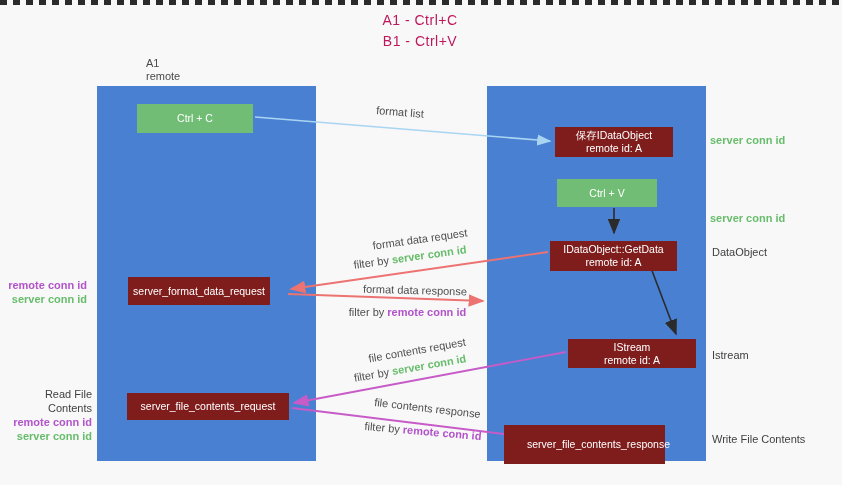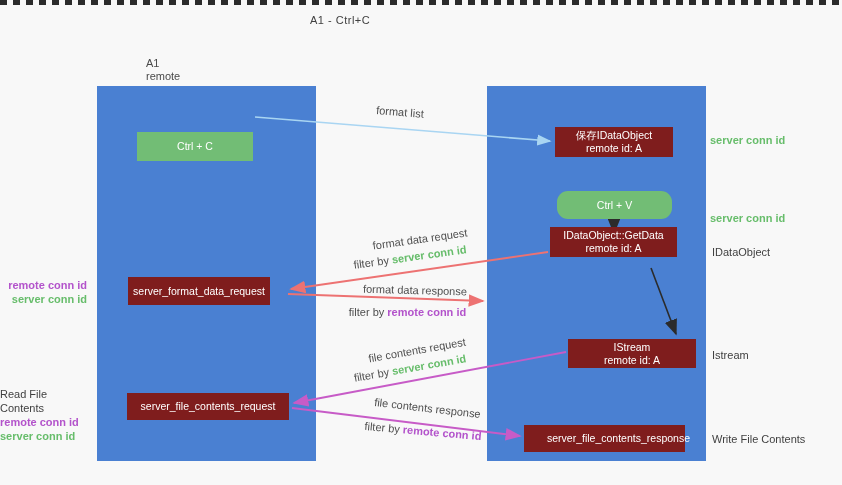--- a/index.html
+++ b/index.html
@@ -4,49 +4,50 @@
 <style>
   * { margin:0; padding:0; box-sizing:border-box; }
   html,body { background:#f8f8f8; }
   body { font-family:"Liberation Sans", sans-serif; }
   #canvas {
     position:relative; width:842px; height:485px; background:#f8f8f8;
     overflow:hidden; color:#404040;
   }
   .abs { position:absolute; }
   .title {
-    width:220px; text-align:left; font-size:11px; color:#404040;
+    width:220px; text-align:center; font-size:14px; color:#be185d;
     line-height:21px; letter-spacing:0.5px;
   }
   .col-header { width:120px; font-size:11px; color:#4a4a4a; line-height:13px; }
   .column { background:#4a80d2; }
   .node {
     display:flex; align-items:center; justify-content:center; flex-direction:column;
     color:#fff; font-size:10.5px; text-align:center; line-height:13px;
   }
-  .green  { background:#72bd75;margin-top:28px; }
+  .green  { background:#72bd75; }
   .orange { background:#7f1d1d; }
   .dotted-line {
     left:0; top:169; width:842px; height:5px;
     background:repeating-linear-gradient(90deg,#2b2b2b 0 7px,transparent 7px 13px);
   }
   .side-label { font-size:11px; line-height:14px; color:#3f3f3f; }
   .green-text  { color:#67bd6b; font-weight:bold; }
   .purple-text { color:#b353cb; font-weight:bold; }
   .arrow-label { font-size:11px; color:#4f4f4f; text-align:center; white-space:nowrap; }
   svg.overlay { position:absolute; left:0; top:0; z-index:2; }
   .z1 { z-index:1; } .z2 { z-index:2; } .z3 { z-index:3; } .z4 { z-index:4; }
 </style>
 </head>
 <body>
 
 <div id="canvas">
 
   <div class="abs title" style="left:310px; top:10px;">
     <div>A1 - Ctrl+C</div>
+    <div>B1 - Ctrl+V</div>
   </div>
 
   <div class="abs col-header" style="left:146px; top:57px;">
     <div>A1</div>
     <div>remote</div>
   </div>
 
   <div class="abs column z1" style="left:97px;  top:86px; width:219px; height:375px;"></div>
   <div class="abs column z1" style="left:487px; top:86px; width:219px; height:375px;"></div>
 
@@ -83,48 +84,48 @@
     <span>server_format_data_request</span>
   </div>
   <div class="abs node orange z3" style="left:127px; top:393px; width:162px; height:27px;">
     <span>server_file_contents_request</span>
   </div>
 
   <div class="abs node orange z3" style="left:555px; top:127px; width:118px; height:30px;">
     <span>保存IDataObject</span>
     <span>remote id: A</span>
   </div>
-  <div class="abs node green z3" style="left:557px; top:163px; width:115px; height:28px;border-radius:11px;">
+  <div class="abs node green z3" style="left:557px; top:179px; width:100px; height:28px;">
     <span>Ctrl + V</span>
   </div>
-  <div class="abs node orange z3" style="left:550px; top:227px; width:127px; height:30px;">
+  <div class="abs node orange z3" style="left:550px; top:241px; width:127px; height:30px;">
     <span>IDataObject::GetData</span>
     <span>remote id: A</span>
   </div>
   <div class="abs node orange z3" style="left:568px; top:339px; width:128px; height:29px;">
     <span>IStream</span>
     <span>remote id: A</span>
   </div>
-  <div class="abs node orange z3" style="left:524px; top:425px; width:161px; height:27px;padding-left:28px;">
+  <div class="abs node orange z3" style="left:504px; top:425px; width:161px; height:39px;padding-left:28px;">
     <span>server_file_contents_response</span>
   </div>
 
   <div class="abs side-label z4" style="left:0; top:278px; width:87px; text-align:right;">
     <div class="purple-text">remote conn id</div>
     <div class="green-text">server conn id</div>
   </div>
-  <div class="abs side-label z4" style="left:0; top:387px; width:92px; text-align:left;">
+  <div class="abs side-label z4" style="left:0; top:387px; width:92px; text-align:right;">
     <div>Read File Contents</div>
     <div class="purple-text">remote conn id</div>
     <div class="green-text">server conn id</div>
   </div>
 
   <div class="abs side-label green-text z4" style="left:710px; top:133px;">server conn id</div>
   <div class="abs side-label green-text z4" style="left:710px; top:211px;">server conn id</div>
-  <div class="abs side-label z4" style="left:712px; top:245px;">IDataObject</div>
+  <div class="abs side-label z4" style="left:712px; top:245px;">DataObject</div>
   <div class="abs side-label z4" style="left:712px; top:348px;">Istream</div>
   <div class="abs side-label z4" style="left:712px; top:432px;">Write File Contents</div>
 
   <div class="abs arrow-label z4" style="left:345px; top:106px; width:110px; transform:rotate(4.5deg);">format list</div>
 
   <div class="abs arrow-label z4" style="left:345px; top:233px; width:150px; transform:rotate(-8deg);">format data request</div>
   <div class="abs arrow-label z4" style="left:330px; top:251px; width:160px; transform:rotate(-8deg);">
     <span>filter by </span>
     <span class="green-text">server conn id</span>
   </div>

